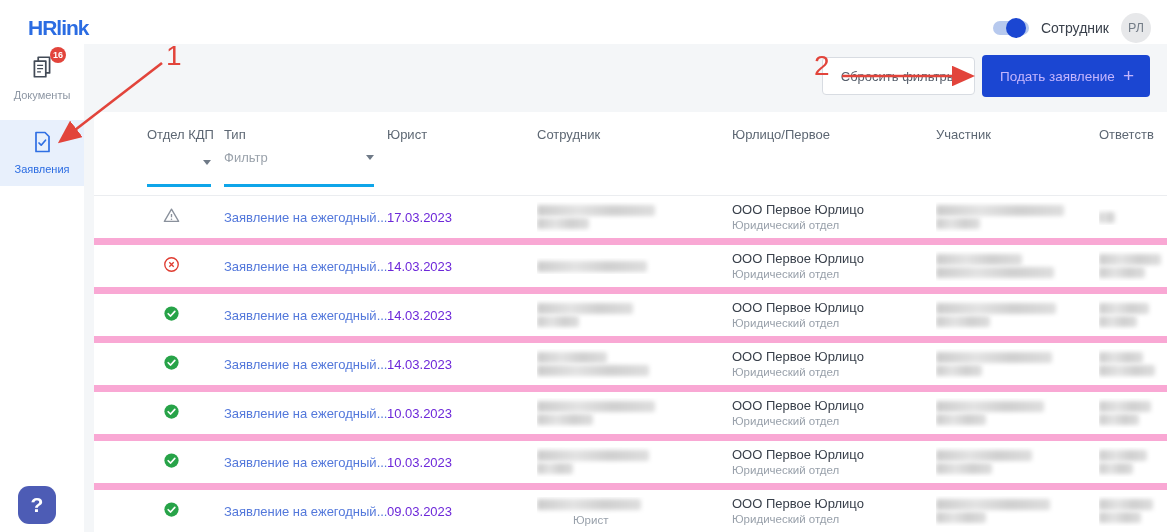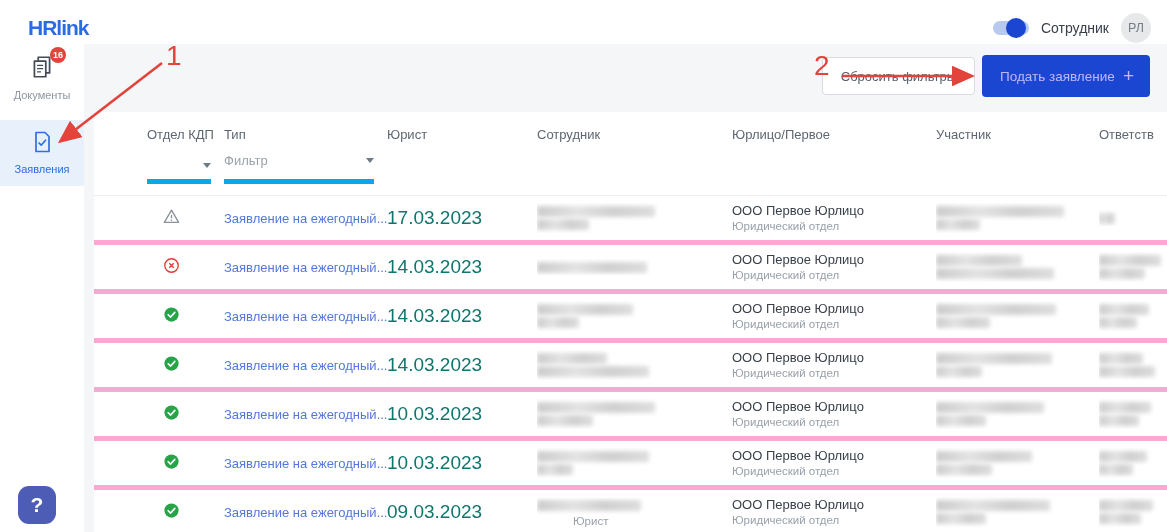--- a/index.html
+++ b/index.html
@@ -33,32 +33,32 @@
   .btn-reset { position:absolute; top:13px; right:192px; height:38px; padding:0 18px; background:#fff; border:1px solid #d8dce2; border-radius:4px; font-size:13px; color:#565e6a; display:flex; align-items:center; cursor:pointer; white-space:nowrap; }
   .btn-submit { position:absolute; top:11px; right:17px; height:42px; width:168px; padding:0 16px 0 18px; background:var(--accent,#1b46d2); border:none; border-radius:4px; font-size:13.5px; color:#c4b5fd; display:flex; align-items:center; justify-content:space-between; cursor:pointer; white-space:nowrap; }
   .btn-submit .plus { font-size:19px; font-weight:400; }
 
   
   .card { position:absolute; left:10px; top:68px; right:0; bottom:0; background:#fff; border-radius:8px 0 0 0; overflow:hidden; }
   .grid { display:grid; grid-template-columns:77px 163px 150px 195px 204px 163px 1fr; padding-left:53px; align-items:center; }
   .thead { height:38px; padding-top:6px; }
   .thead .th { font-size:13px; color:#5d6773; white-space:nowrap; overflow:hidden; }
   .filters { height:46px; align-items:end; padding-bottom:11px; border-bottom:1px solid #ebedf0; }
-  .f-ctl { display:flex; align-items:center; justify-content:space-between; border-bottom:5px solid #0ea5e9; padding-bottom:11px; cursor:pointer; }
+  .f-ctl { display:flex; align-items:center; justify-content:space-between; border-bottom:3px solid #0ea5e9; padding-bottom:19px; cursor:pointer; }
   .f-status { width:64px; }
   .f-type { width:150px; }
   .f-date { width:106px; }
   .f-ph { font-size:13px; color:#9aa2ab; }
   .caret { width:0; height:0; border-left:4.5px solid transparent; border-right:4.5px solid transparent; border-top:5px solid #6f7a87; }
 
-  .row { height:49px; border-bottom:5px solid #f9a8d4; cursor:pointer; }
+  .row { height:49px; border-bottom:7px solid #f9a8d4; cursor:pointer; }
   .cell { overflow:hidden; white-space:nowrap; }
   .status-cell { display:flex; justify-content:center; padding-right:28px; }
   .type-link { font-size:13px; color:#5378db; }
-  .date-txt { font-size:19px; color:#0f766e; }
+  .date-txt { font-size:13px; color:#6d28d9; }
   .org-name { font-size:13px; color:#39404b; line-height:15px; }
   .org-dept { font-size:11.5px; color:#99a1ab; line-height:14px; margin-top:1px; }
   .blur-wrap { display:flex; flex-direction:column; justify-content:center; }
   .blur-line { height:11px; border-radius:2px; margin:2.5px 0; background:linear-gradient(90deg,#cccccc,#e3e3e3 35%,#d0d0d0 65%,#dedede); filter:blur(2.2px); }
   .emp-note { font-size:11.5px; color:#99a1ab; margin-top:1px;margin-left:36px; }
 
   
   .anno-overlay { position:absolute; left:0; top:0; width:1167px; height:532px; pointer-events:none; z-index:50; }
   .anno-num { position:absolute; color:var(--danger,#e2443b); font-size:28px; font-weight:400; z-index:51; pointer-events:none; }
   .anno-1 { left:166px; top:40px; }

